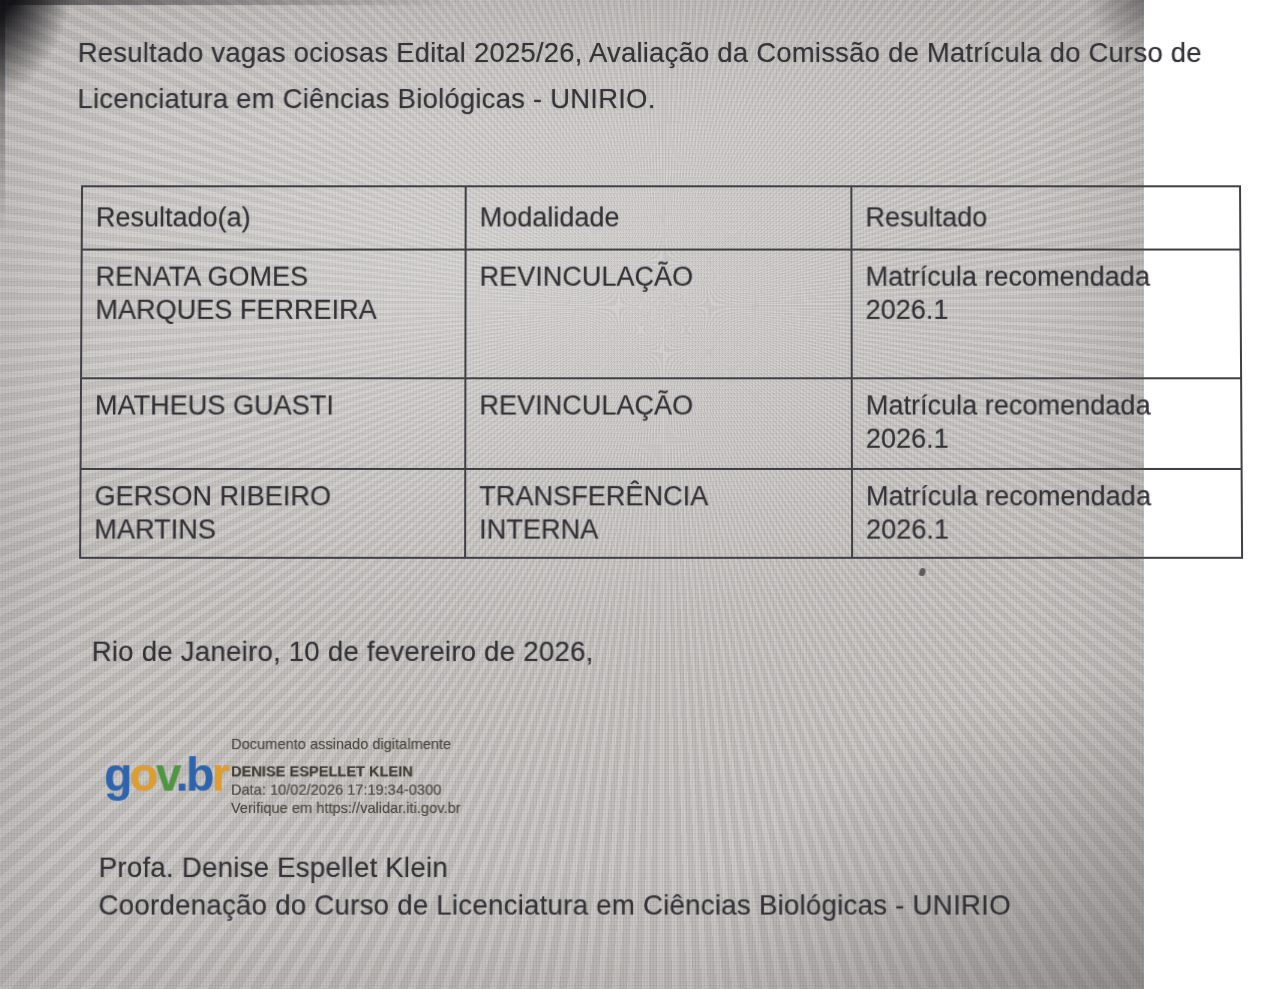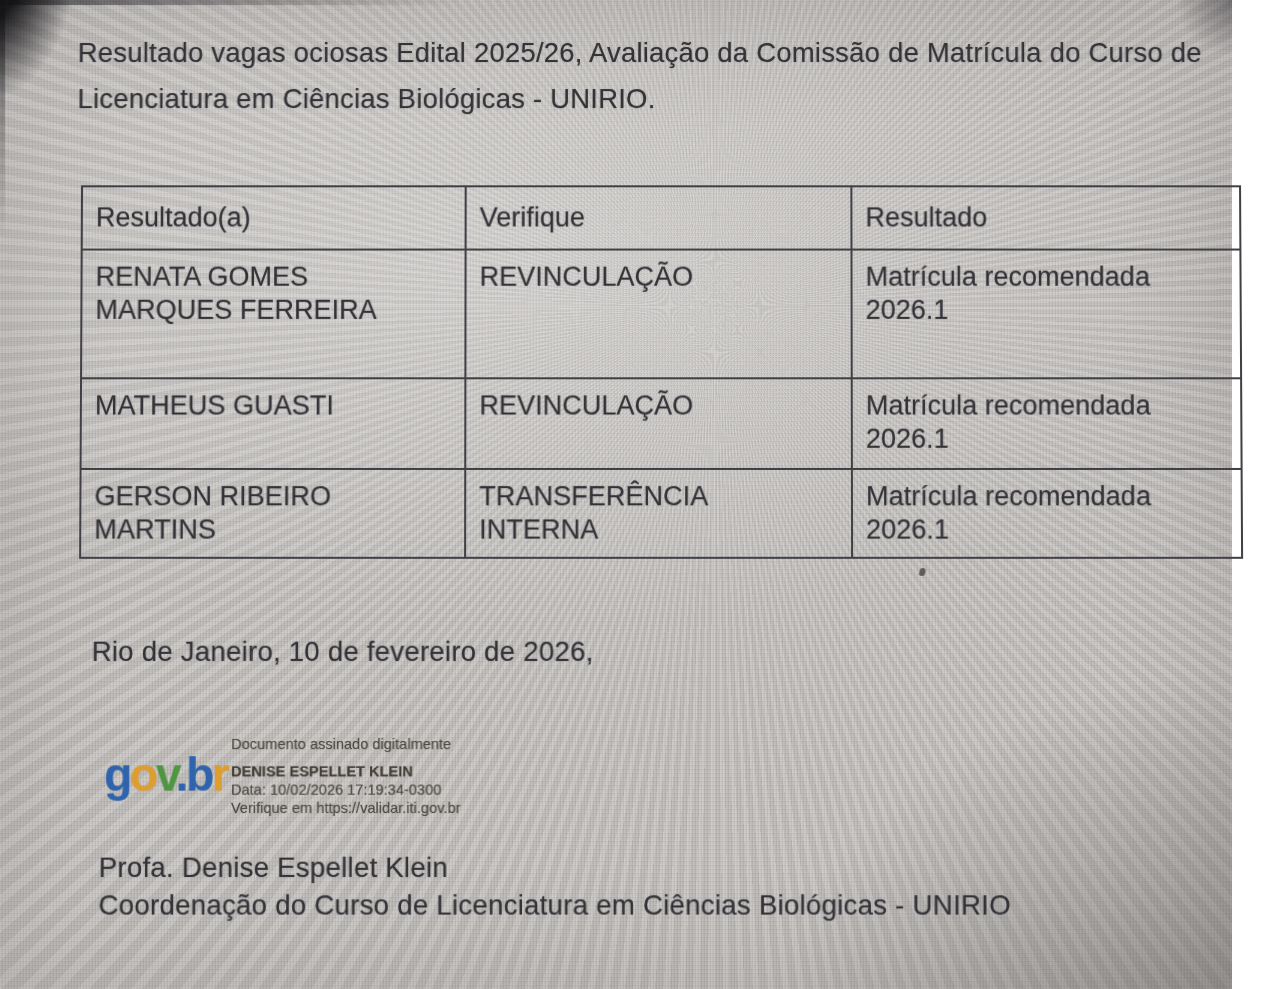--- a/index.html
+++ b/index.html
@@ -2,21 +2,21 @@
 <html><head>
 <meta charset="utf-8">
 <style>
   html,body{margin:0;padding:0;}
   body{
     width:1280px;height:989px;overflow:hidden;
     font-family:"Liberation Sans","DejaVu Sans",sans-serif;
   }
   
   .photo{
-    position:relative;width:1232px;height:989px;
+    position:relative;width:1144px;height:989px;
     background-color:#c3c0bd;
     background-image:
       radial-gradient(ellipse 130px 200px at -15px -40px, rgba(10,10,14,0.95) 30%, rgba(10,10,14,0) 70%),
       linear-gradient(to right, rgba(18,18,22,0.60), rgba(18,18,22,0)),
       linear-gradient(to bottom, rgba(18,18,22,0.55), rgba(18,18,22,0)),
       radial-gradient(circle 80px at 100% 0%, rgba(35,35,40,0.45), rgba(35,35,40,0) 70%),
       radial-gradient(ellipse 700px 500px at 103% 103%, rgba(75,73,70,0.40), rgba(75,73,70,0) 70%),
       radial-gradient(ellipse 1000px 520px at 42% 26%, rgba(255,255,255,0.26), rgba(255,255,255,0) 72%),
       repeating-conic-gradient(from 0deg at 58% 31%, rgba(255,255,255,0.085) 0deg 0.55deg, rgba(105,103,100,0.075) 0.55deg 1.25deg),
       repeating-linear-gradient(90deg, rgba(255,255,255,0.085) 0px, rgba(255,255,255,0.085) 1px, rgba(0,0,0,0) 1px, rgba(0,0,0,0) 2px, rgba(92,90,88,0.095) 2px, rgba(92,90,88,0.095) 3px),
@@ -102,21 +102,21 @@
 
     <table class="results">
       <colgroup>
           <col class="c1">
           <col class="c2">
           <col class="c3">
         </colgroup>
       <thead>
         <tr>
           <th>Resultado(a)</th>
-          <th>Verifique</th>
+          <th>Modalidade</th>
           <th>Resultado</th>
         </tr>
       </thead>
       <tbody>
         <tr class="r0">
           <td>RENATA GOMES
 MARQUES FERREIRA</td>
           <td>REVINCULAÇÃO</td>
           <td>Matrícula recomendada
 2026.1</td>

